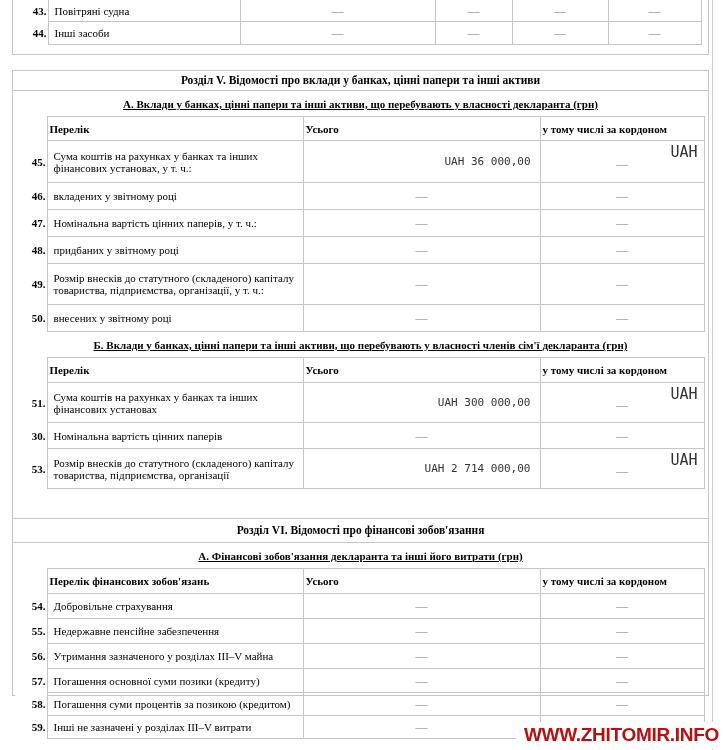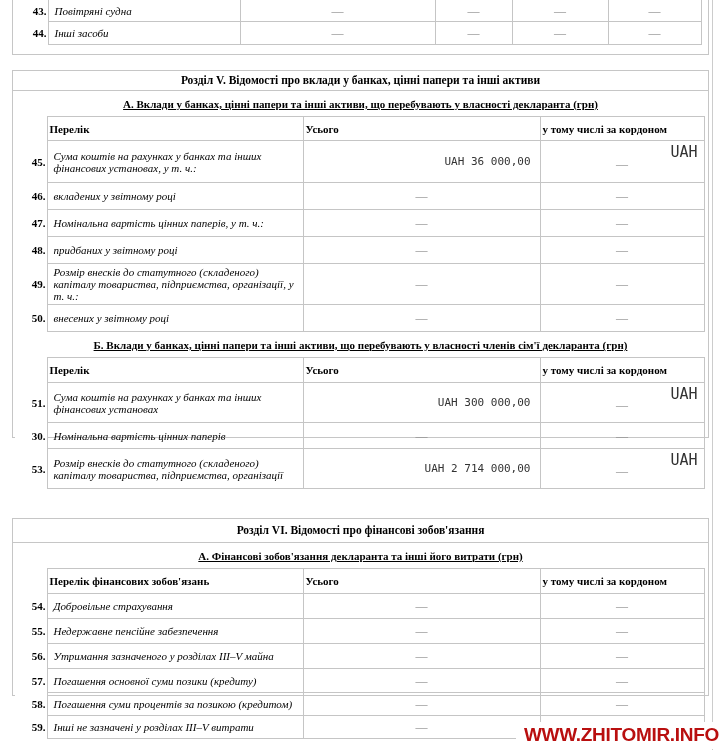--- a/index.html
+++ b/index.html
@@ -10,38 +10,38 @@
   }
   .page-edge {
     position:absolute; top:0; left:0; width:712px; height:750px;
     border-right:1px solid #cccccc; pointer-events:none;
   }
   .sec-box {
     position:absolute; left:12px; width:697px; box-sizing:border-box;
     border:1px solid #c6c6c6; background:#fff;
   }
   #box-top { top:0; height:55px; border-top:none; }
-  #box-v   { top:70px;  height:368px; }
+  #box-v   { top:70px;  height:492px; }
   #box-vi  { top:518px; height:178px; }
 
   .sec-title {
     font-weight:bold; font-size:11.5px; text-align:center;
     padding:3px 0 4px 0; border-bottom:1px solid #c6c6c6;
   }
   .sec-subtitle {
     font-weight:bold; font-size:11px; text-align:center;
     padding:7px 0 6px 0;
     text-decoration:underline;
   }
 
   table.t { border-collapse:collapse; margin-left:2px; table-layout:fixed; }
   table.t td { border:1px solid #c5c5c5; font-size:11px; vertical-align:middle; box-sizing:border-box; }
   table.t td.num { border:none; font-weight:bold; text-align:right; background:#fff; }
   table.t td.hdr { font-weight:bold; padding:2px; }
-  table.t td.lbl { padding:2px 6px; text-align:left;font-style:italic; }
+  table.t td.lbl { padding:2px 6px; text-align:left; }
   table.t td.val { text-align:center; }
 
   #tbl-top { margin-top:-1px; }
 
   .dsh { color:#8f8f8f; font-size:12px; line-height:1; display:block; text-align:center; }
   .amt {
     font-family:"DejaVu Sans Mono", monospace; font-size:9px; color:#333;
     text-align:right; padding-right:9px;margin-left:8px;
   }
   td.abr { position:relative; }

